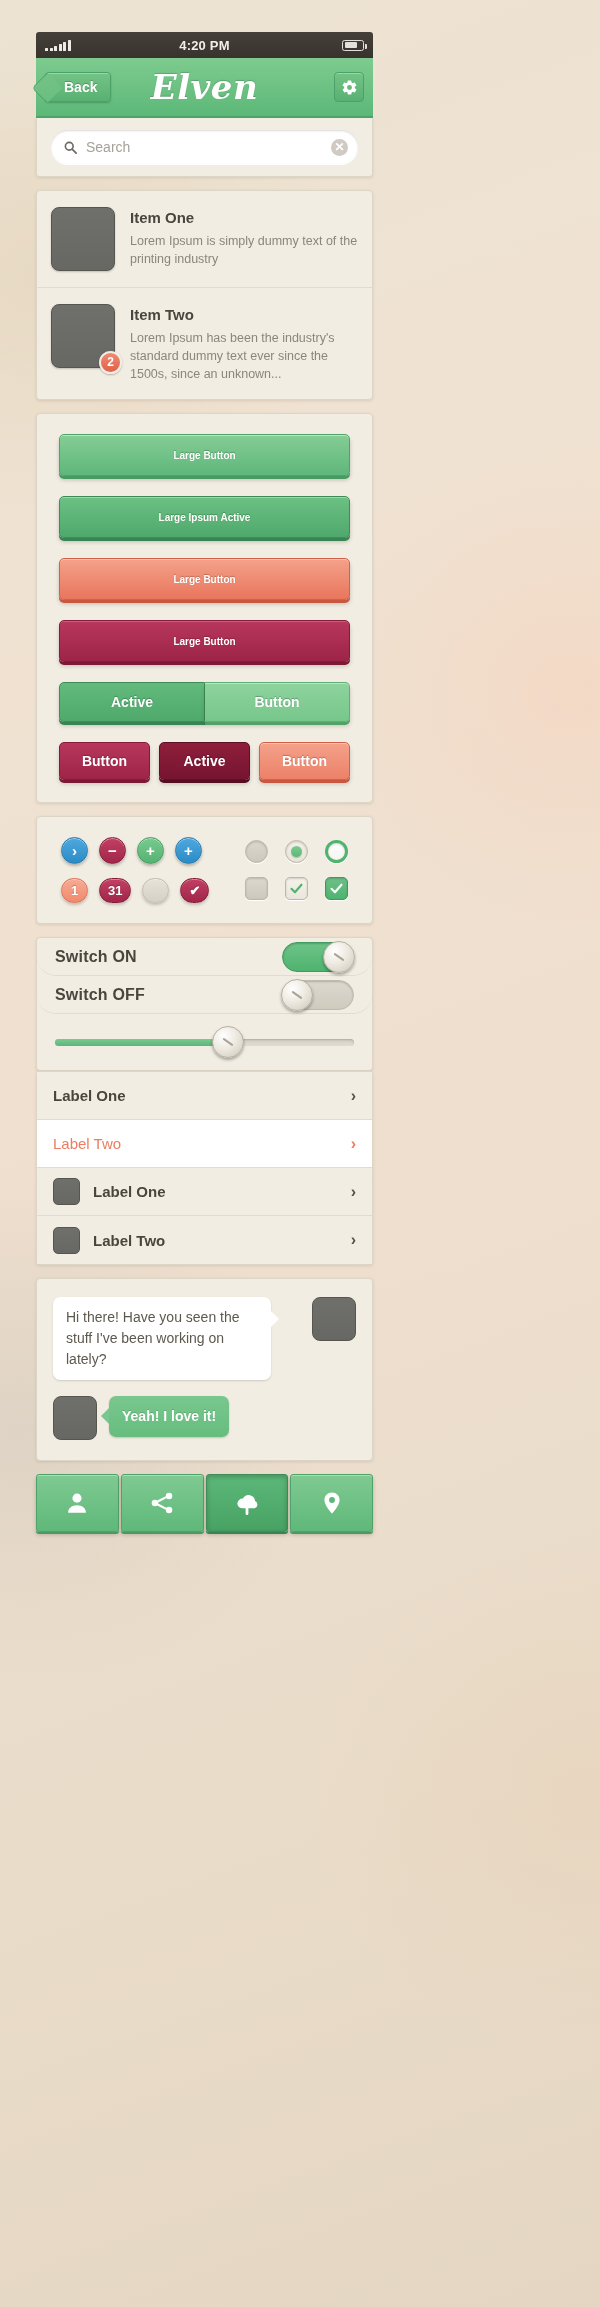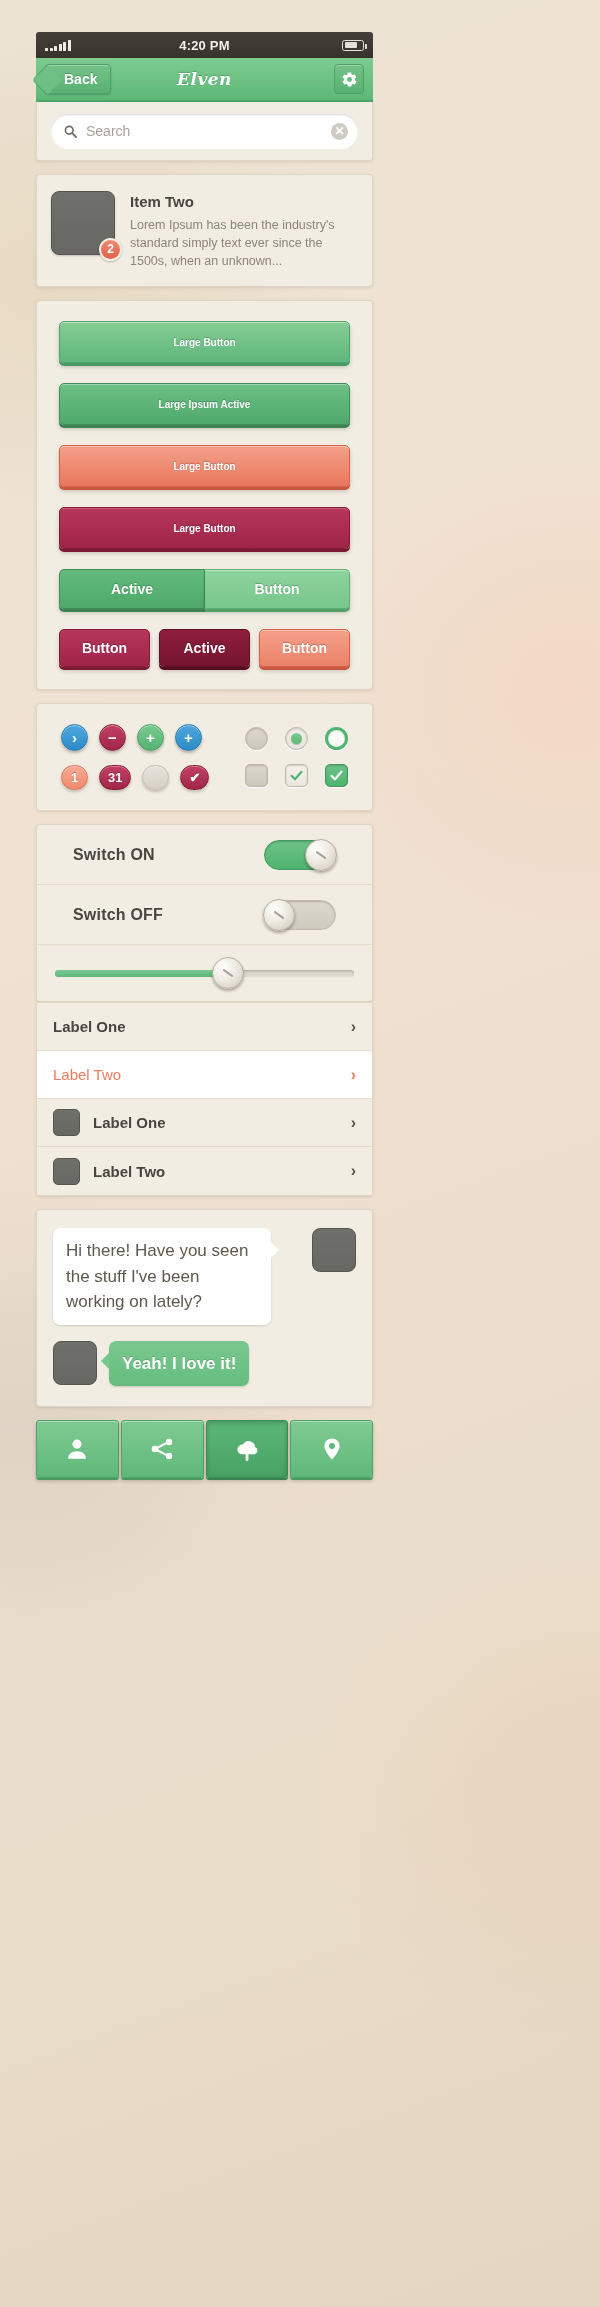--- a/index.html
+++ b/index.html
@@ -38,21 +38,21 @@
     border-radius: 2.5px; padding: 1.5px; position: relative; z-index: 2;
   }
   .battery::after {
     content: ""; position: absolute; right: -4px; top: 3px;
     width: 2px; height: 5px; background: #e4e0d8; border-radius: 0 1px 1px 0;
   }
   .battery b { display: block; height: 100%; width: 72%; background: #e4e0d8; border-radius: 1px; }
 
   
   .navbar {
-    height: 44px; position: relative;
+    height: 60px; position: relative;
     background: linear-gradient(#7ecb8f, #5cb878);
     border-bottom: 2px solid #4ba368;
     display: flex; align-items: center; padding: 0 9px;
   }
   .backbtn {
     position: relative; height: 30px; padding: 0 13px 0 18px;
     display: flex; align-items: center;
     background: linear-gradient(#74c386, #57b172);
     border: 1px solid #4ca169; border-radius: 4px;
     color: #fff; font-size: 14px; font-weight: bold;
@@ -63,21 +63,21 @@
     content: ""; position: absolute; left: -10px; top: 4px;
     width: 21px; height: 21px;
     background: linear-gradient(135deg,#74c386,#6abd80);
     border-left: 1px solid #4ca169; border-bottom: 1px solid #4ca169;
     border-radius: 0 0 0 5px; transform: rotate(45deg);
   }
   .backbtn span { position: relative; z-index: 2; }
   .navtitle {
     position: absolute; left: 0; right: 0; text-align: center;
     font-family: "DejaVu Serif", serif; font-style: italic; font-weight: bold;
-    font-size: 17px; color: #fff; letter-spacing: .5px;
+    font-size: 34px; color: #fff; letter-spacing: .5px;
     text-shadow: 0 -1px 1px rgba(0,0,0,.18); pointer-events: none;
   }
   .gearbtn {
     margin-left: auto; width: 30px; height: 30px; position: relative; z-index: 3;
     background: linear-gradient(#74c386, #57b172);
     border: 1px solid #4ca169; border-radius: 4px;
     display: flex; align-items: center; justify-content: center;
     box-shadow: 0 1px 0 rgba(255,255,255,.3) inset;
   }
 
@@ -209,22 +209,23 @@
     background: linear-gradient(#ddd8cd, #cdc8bc); border: 1px solid #bdb7a9;
     box-shadow: 0 1px 2px rgba(0,0,0,.15) inset, 0 1px 0 #fff;
     display: flex; align-items: center; justify-content: center;
   }
   .chk.on  { background: linear-gradient(#f5f2ea,#eae6dc); }
   .chk.full{ background: linear-gradient(#6ec087,#4eb46f); border: 1px solid #3f9a5c; }
 
   
   .swcard { margin-top: 13px; }
   .swrow {
-    height: 60px; display: flex; align-items: center; padding: 0 36px;
+    height: 38px; display: flex; align-items: center; padding: 0 18px;
     border-bottom: 1px solid #e2dccd;
+    border-radius: 19px;
   }
   .swlabel { font-size: 16px; font-weight: bold; color: #4a463f; letter-spacing: .2px; }
   .sw {
     margin-left: auto; width: 72px; height: 30px; border-radius: 15px; position: relative;
     box-shadow: 0 1px 2px rgba(0,0,0,.2) inset;
   }
   .sw.on  { background: linear-gradient(#6dc487, #4fb36f); border: 1px solid #429a5e; }
   .sw.off { background: linear-gradient(#ddd8cd, #d0cbbf); border: 1px solid #c1bbae; }
   .knob {
     position: absolute; top: -2px; width: 32px; height: 32px; border-radius: 50%;
@@ -266,21 +267,21 @@
     width: 27px; height: 27px; border-radius: 5px; margin-right: 13px;
     background: linear-gradient(#6f6f6c, #676764); border: 1px solid #56564f;
   }
 
   
   .chatcard { margin-top: 13px; padding: 18px 16px 20px; }
   .chatrow { display: flex; align-items: flex-start; margin-bottom: 16px; }
   .chatrow:last-child { margin-bottom: 0; }
   .bubble {
     position: relative; padding: 10px 13px; border-radius: 7px;
-    font-size: 17px; line-height: 1.5; max-width: 218px;
+    font-size: 14px; line-height: 1.5; max-width: 218px;
   }
   .b-white { background: #fff; color: #5e594f; box-shadow: 0 1px 2px rgba(0,0,0,.15); }
   .b-white::after {
     content:""; position: absolute; right: -8px; top: 14px;
     border: 8px solid transparent; border-left-color: #fff; border-right: 0;
   }
   .b-green { background: linear-gradient(#79c78e, #66bd7e); color: #fff;
              font-weight: bold; text-shadow: 0 -1px 0 rgba(0,0,0,.15);
              box-shadow: 0 1px 2px rgba(0,0,0,.18); }
   .b-green::after {
@@ -344,26 +345,33 @@
         <circle cx="10" cy="10" r="6.2" fill="none" stroke="#6e6a62" stroke-width="2.6"></circle>
         <line x1="14.6" y1="14.6" x2="21" y2="21" stroke="#6e6a62" stroke-width="2.8" stroke-linecap="round"></line>
       </svg>
       <input type="text" placeholder="Search" style="">
       <span class="clearicon">✕</span>
     </div>
   </div>
 
   <div class="card listcard">
     <div class="row">
+      <div class="thumb"></div>
+      <div class="rowtext">
+        <div class="rowtitle">Item One</div>
+        <div class="rowdesc">Lorem Ipsum is simply dummy text of the printing industry</div>
+      </div>
+    </div>
+    <div class="row">
       <div class="thumb">
         <span class="badgedot">2</span>
       </div>
       <div class="rowtext">
         <div class="rowtitle">Item Two</div>
-        <div class="rowdesc">Lorem Ipsum has been the industry's standard simply text ever since the 1500s, when an unknown...</div>
+        <div class="rowdesc">Lorem Ipsum has been the industry's standard dummy text ever since the 1500s, since an unknown...</div>
       </div>
     </div>
   </div>
 
   <div class="card btncard">
     <div class="lgbtn g-light">Large Button</div>
     <div class="lgbtn g-dark">Large Ipsum Active</div>
     <div class="lgbtn s-salmon">Large Button</div>
     <div class="lgbtn c-crim">Large Button</div>
     <div class="seg">

